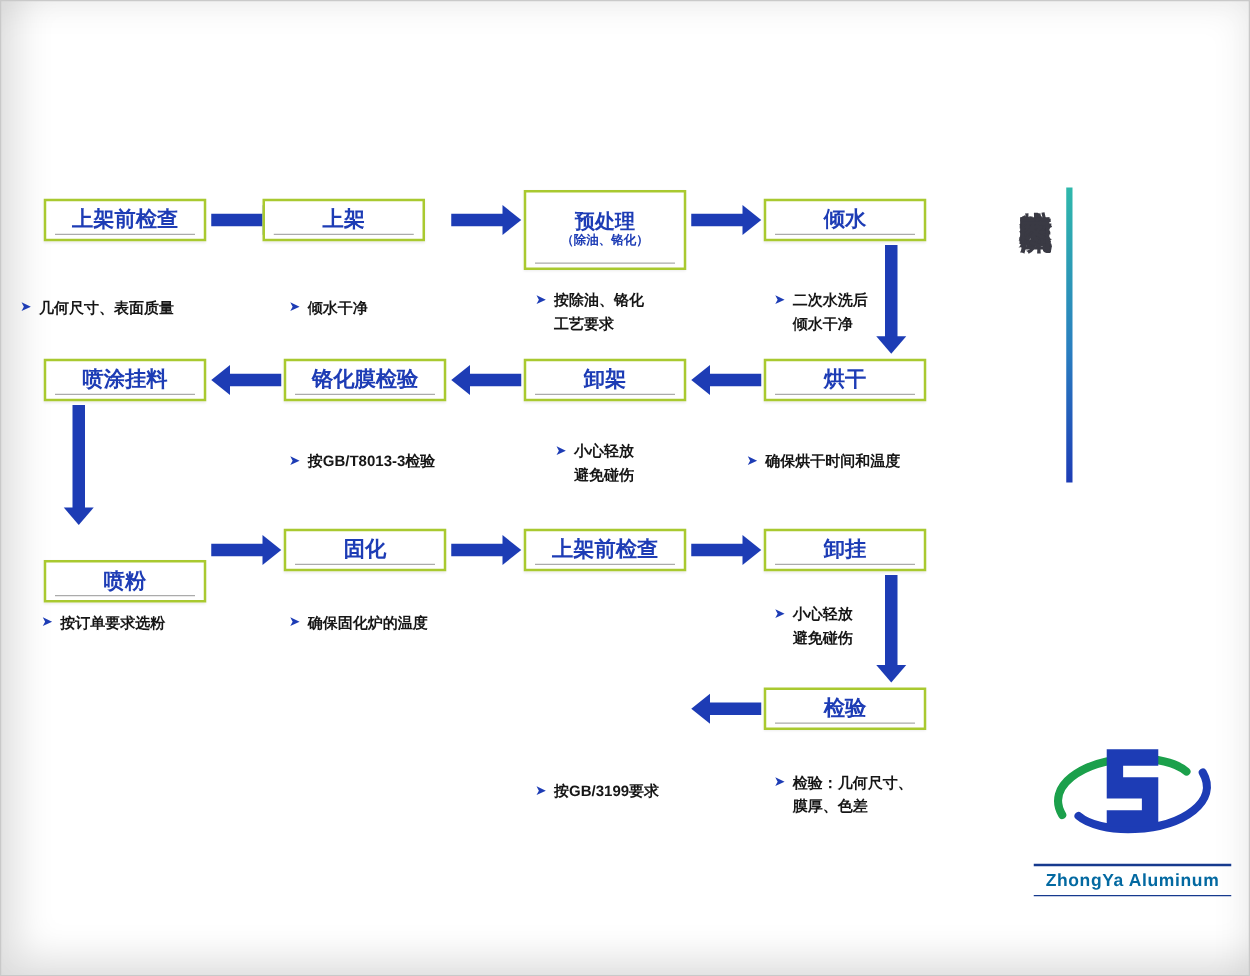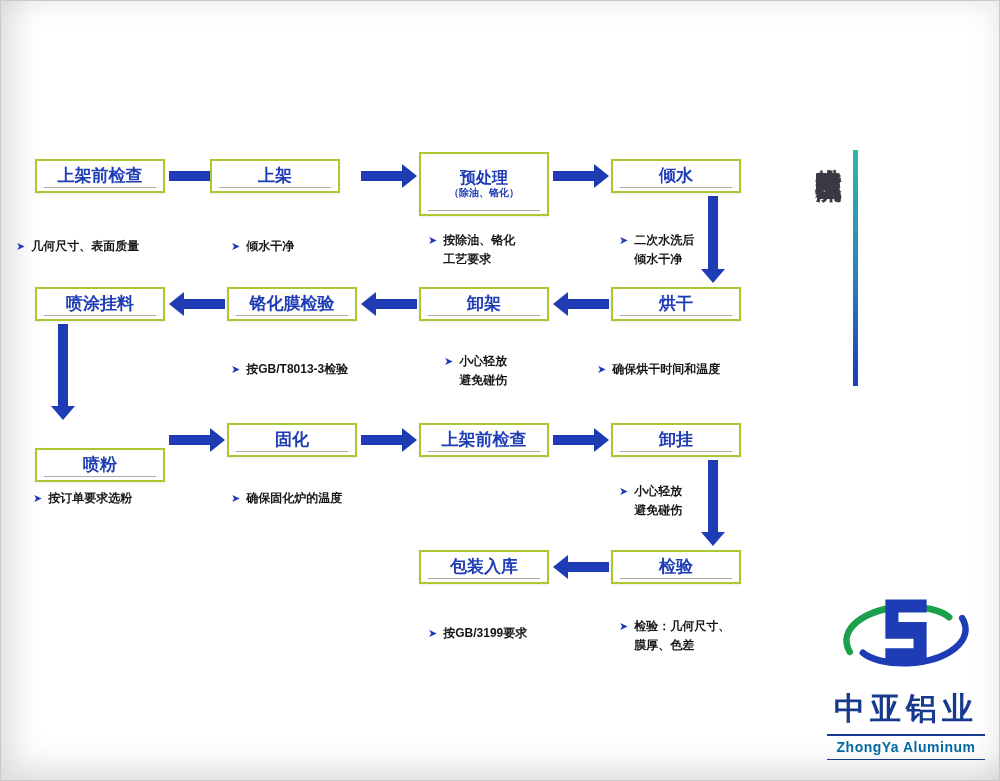--- a/index.html
+++ b/index.html
@@ -220,23 +220,20 @@
     <span class="b">➤</span>
     <span class="txt">小心轻放
 避免碰伤</span>
   </div>
 
   <div class="ar ar-d" style="left:701px; top:460px; height:86px;">
       <span class="bar"></span>
       <span class="head"></span>
     </div>
 
-  <div class="fbox" style="left:419px; top:550px;">
-    <span>包装入库</span>
-  </div>
   <div class="ar ar-l" style="left:553px; top:555px;">
       <span class="bar"></span>
       <span class="head"></span>
     </div>
   <div class="fbox" style="left:611px; top:550px;">
     <span>检验</span>
   </div>
 
   <div class="note" style="left:428px; top:624px;">
     <span class="b">➤</span>
@@ -252,19 +249,18 @@
   <div class="vbar"></div>
 
   <div class="logo">
     <span>
       <svg width="150" height="94" viewBox="0 0 160 100" aria-hidden="true">
         <path d="M20,68 C6,44 36,22 78,20 C100,19 118,24 126,31" fill="none" stroke="#1ba04b" stroke-width="7" stroke-linecap="round"></path>
         <path d="M140,32 C154,56 124,78 82,80 C60,81 42,76 34,69" fill="none" stroke="#1d3cb5" stroke-width="7" stroke-linecap="round"></path>
         <path d="M58,12 h44 v14 h-30 v10 h30 v42 h-44 v-14 h30 v-10 h-30 z" fill="#1d3cb5"></path>
       </svg>
     </span>
-    <span class="logo-cn">中亚铝业</span>
     <span class="logo-line"></span>
     <span class="logo-en">ZhongYa Aluminum</span>
     <span class="logo-line2"></span>
   </div>
 
 </div>
 
 </body></html>

